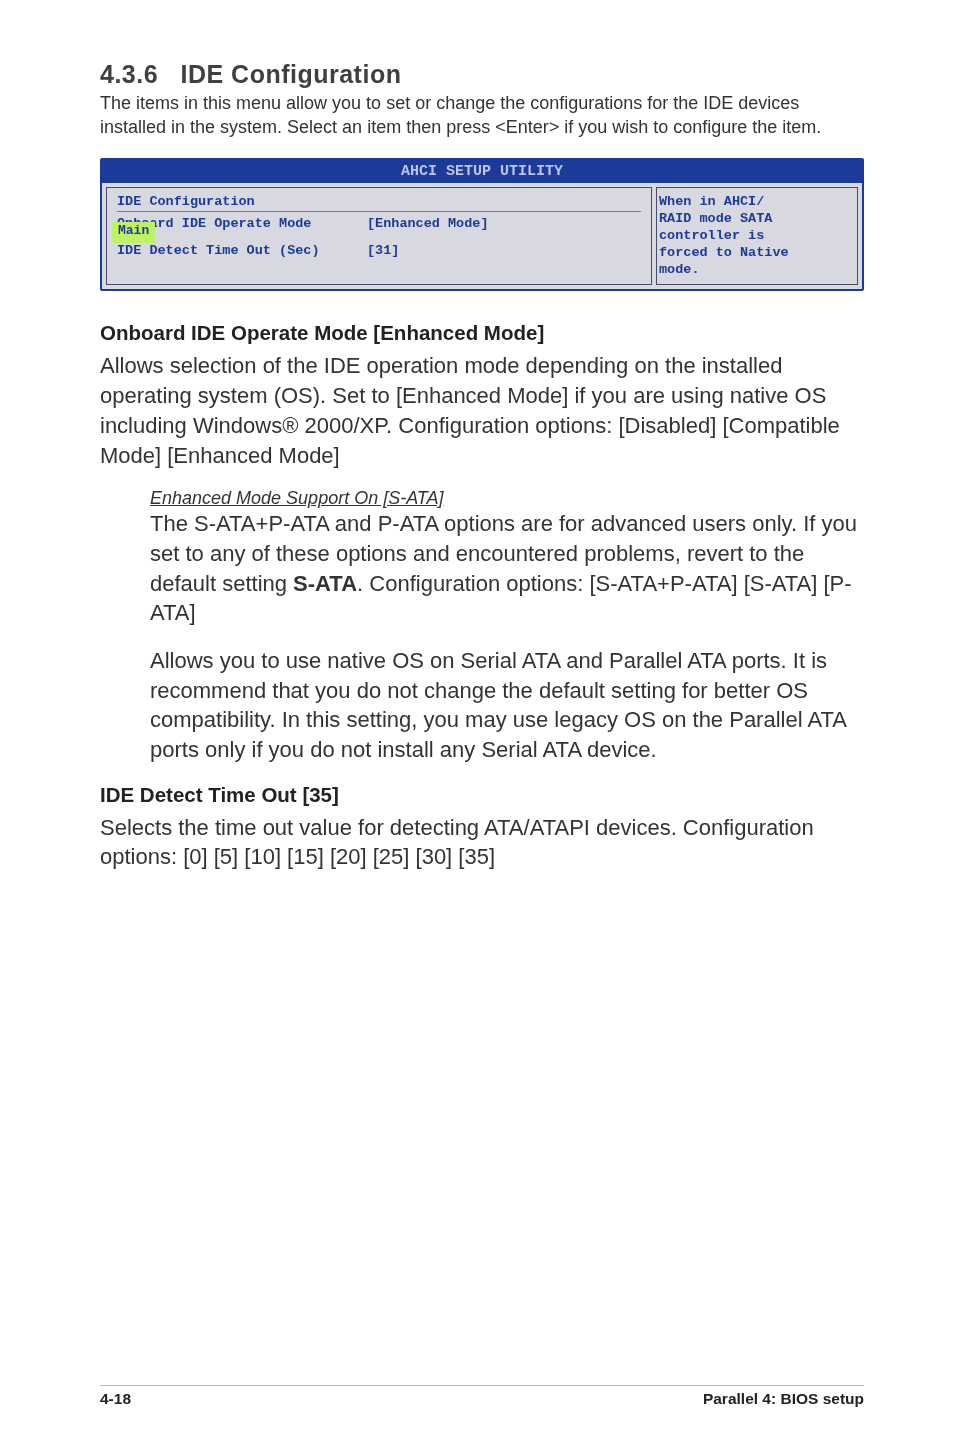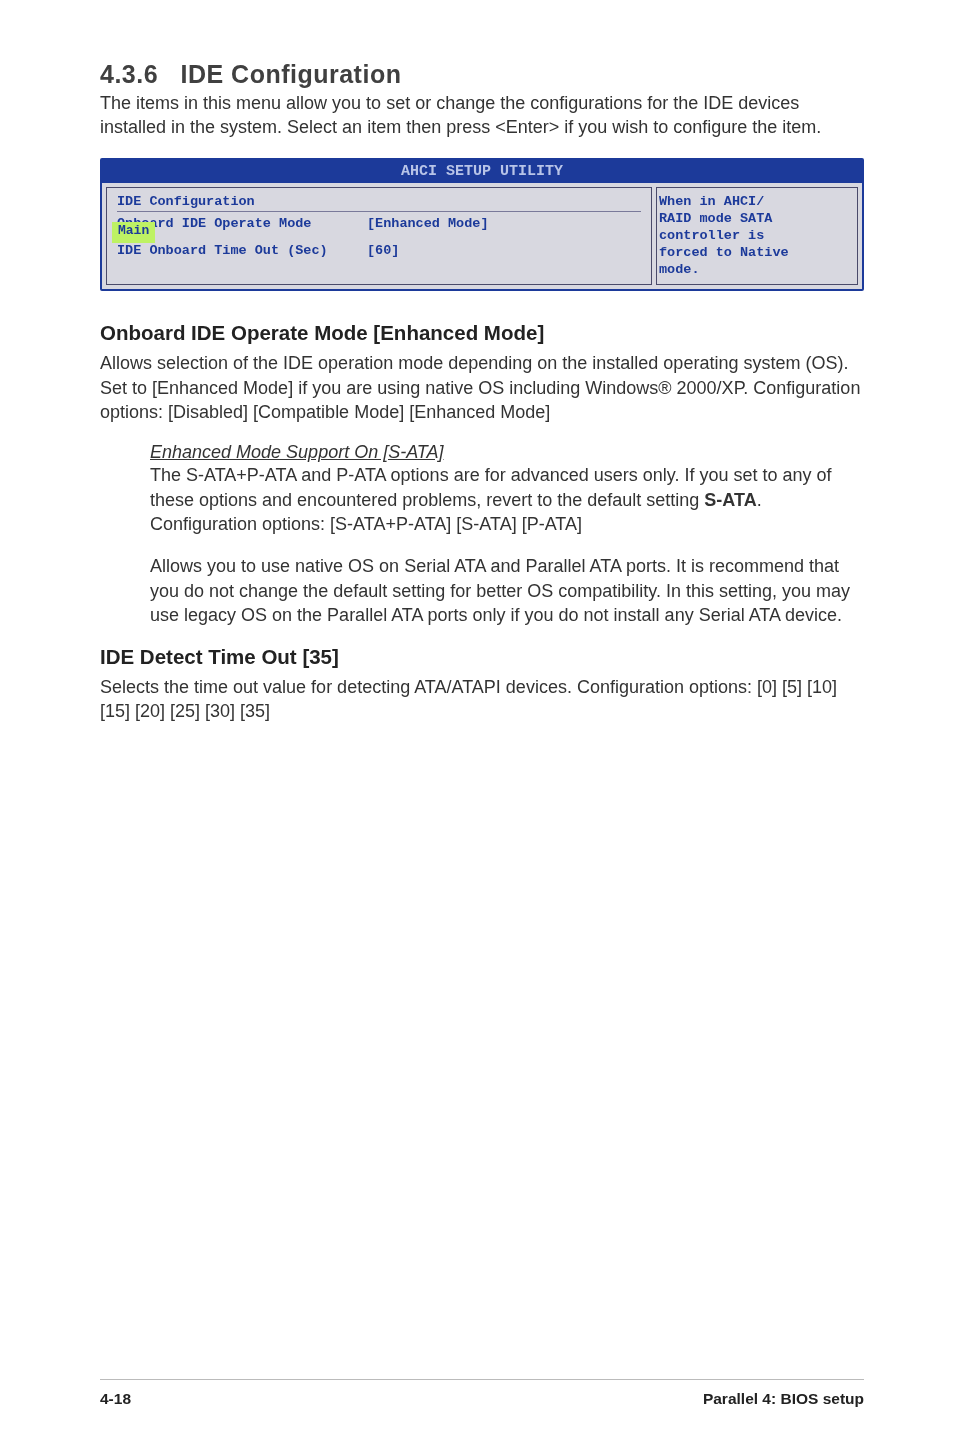--- a/index.html
+++ b/index.html
@@ -91,21 +91,21 @@
       font-weight: bold;
       line-height: 1.25;
     }
     .subsection-title {
       font-size: 20.5px;
       font-weight: bold;
       color: #222;
       margin-bottom: 6px;
     }
     .subsection-body {
-      font-size: 18px;
+      font-size: 22px;
       line-height: 1.35;
       color: #333;
       margin-bottom: 18px;
     }
     .indent-block {
       margin-left: 50px;
       margin-bottom: 18px;
     }
     .italic-underline {
       font-style: italic;
@@ -113,21 +113,21 @@
       font-size: 18px;
       color: #333;
     }
     .strong-inline { font-weight: bold; }
     .footer {
       position: absolute;
       bottom: 30px;
       left: 100px;
       right: 90px;
       border-top: 1px solid #bbb;
-      padding-top: 10px;
+      padding-top: 4px;
       display: flex;
       justify-content: space-between;
       font-size: 15.5px;
       font-weight: bold;
       color: #222;
     }
   </style>
 </head>
 <body>
 
@@ -146,22 +146,22 @@
   <div class="bios-body">
     <div class="bios-left">
       <div class="bios-left-title">IDE Configuration</div>
       <div class="bios-divider"></div>
       <div class="bios-row">
         <span class="label">Onboard IDE Operate Mode</span>
         <span>[Enhanced Mode]</span>
       </div>
       <div style="height:12px"></div>
       <div class="bios-row">
-        <span class="label">IDE Onboard Time Out (Sec)</span>
-        <span>[60]</span>
+        <span class="label">IDE Detect Time Out (Sec)</span>
+        <span>[31]</span>
       </div>
     </div>
     <div class="bios-right">
       <span style="white-space:pre-line">When in AHCI/
 RAID mode SATA
 controller is
 forced to Native
 mode.</span>
     </div>
   </div>

